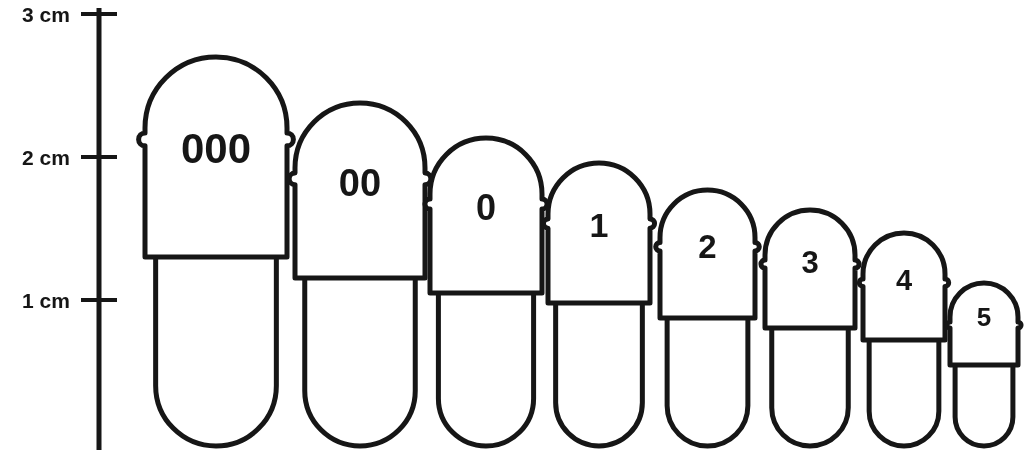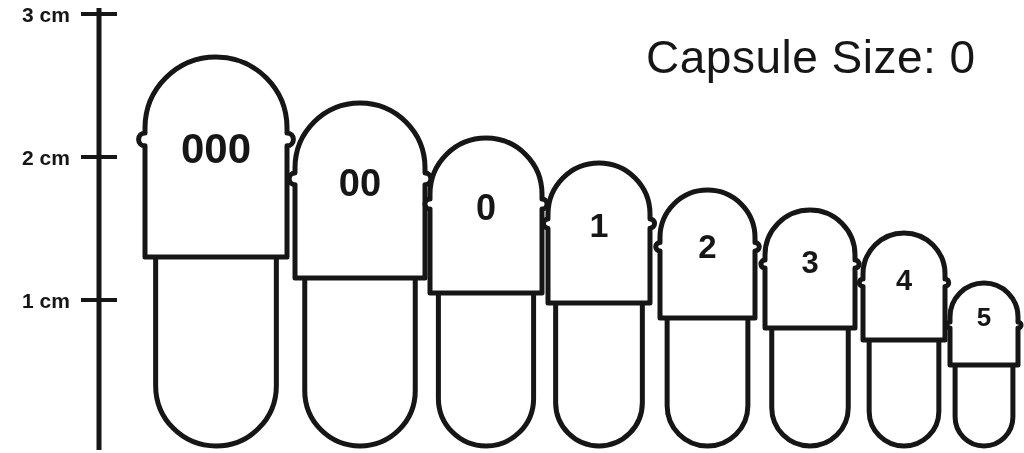--- a/index.html
+++ b/index.html
@@ -84,14 +84,13 @@
           <path d="M 863 340 L 863 286.38 A 3.69 3.69 0 0 1 863 279 L 863 274 A 41 41 0 0 1 945 274 L 945 279 A 3.69 3.69 0 0 1 945 286.38 L 945 340 Z" fill="#ffffff" stroke="#161616" stroke-width="5" stroke-linejoin="round"></path>
           <text x="904" y="289.71" text-anchor="middle" font-size="29" font-weight="bold" fill="#161616">4</text>
         </g>
         <g>
           <path d="M 955.1 366 Q 955.1 359 962.1 359 L 1005.9 359 Q 1012.9 359 1012.9 366 L 1012.9 417.1 A 28.9 28.9 0 0 1 955.1 417.1 Z" fill="#ffffff" stroke="#161616" stroke-width="5" stroke-linejoin="round"></path>
           <path d="M 950 365 L 950 328.12 A 3.06 3.06 0 0 1 950 322 L 950 317 A 34 34 0 0 1 1018 317 L 1018 322 A 3.06 3.06 0 0 1 1018 328.12 L 1018 365 Z" fill="#ffffff" stroke="#161616" stroke-width="5" stroke-linejoin="round"></path>
           <text x="984" y="326.46" text-anchor="middle" font-size="26" font-weight="bold" fill="#161616">5</text>
         </g>
       </g>
   </svg>
-  <div class="diagram-title">Capsule Size: 0</div>
 </div>
 
 </body></html>

